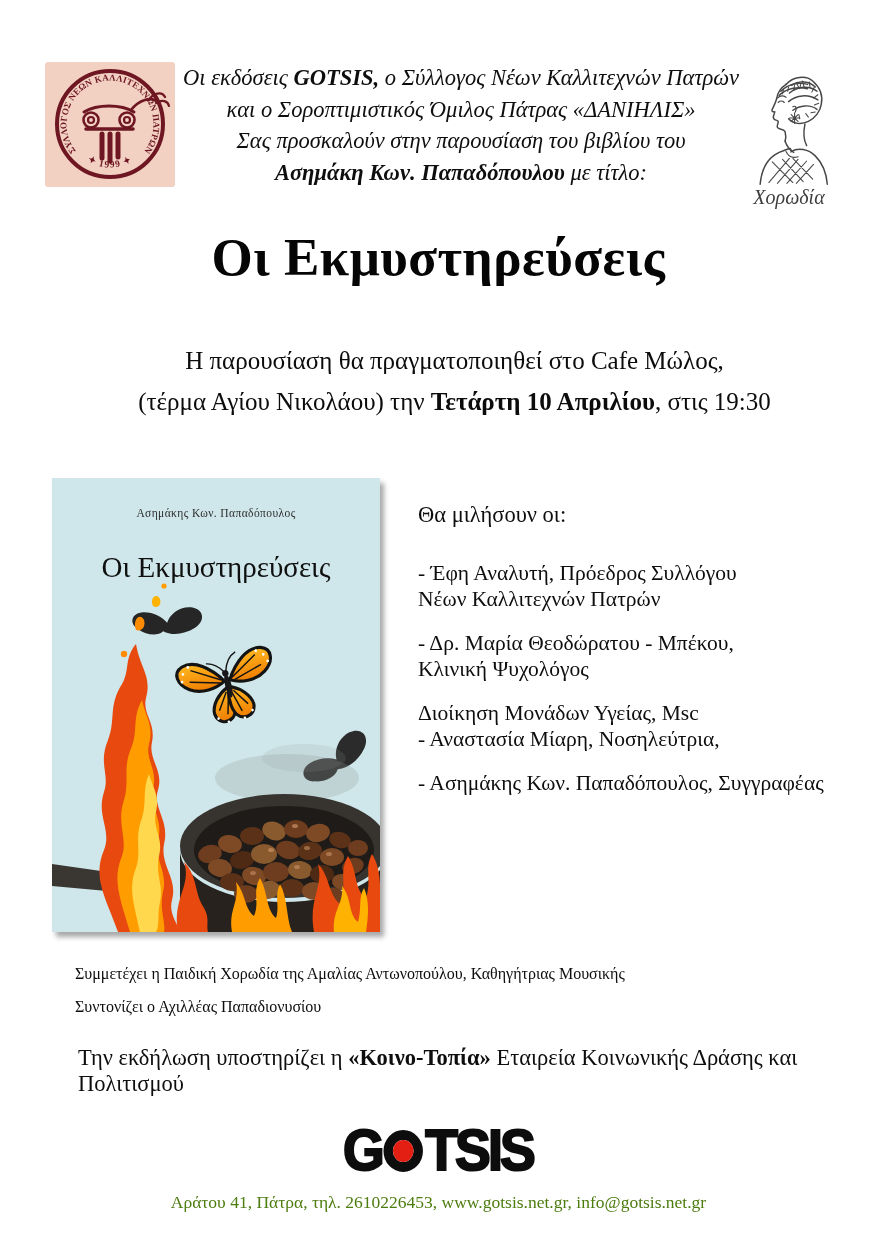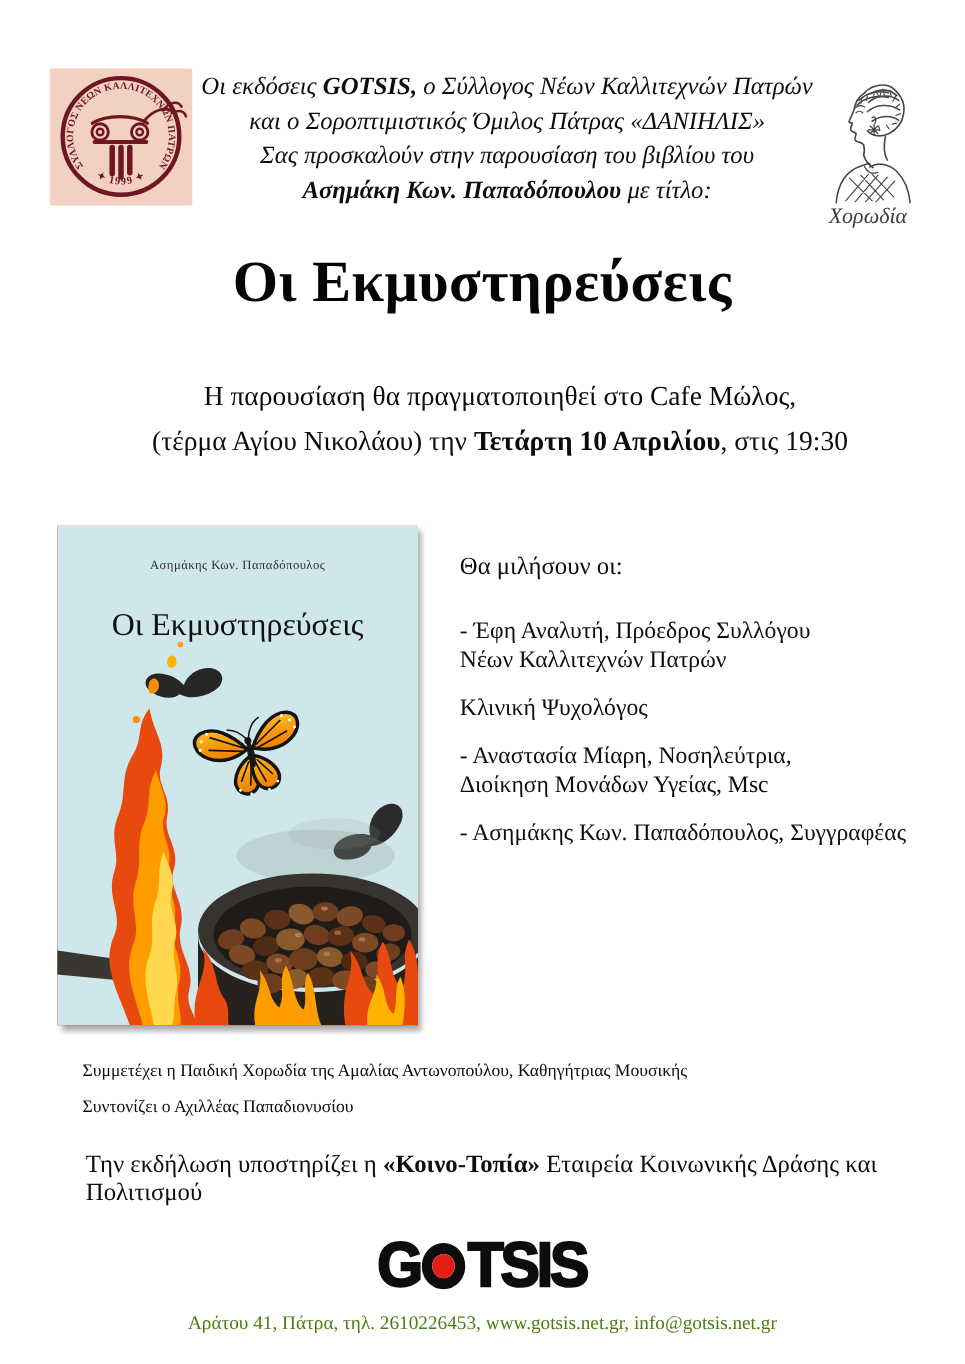--- a/index.html
+++ b/index.html
@@ -262,25 +262,26 @@
   </svg>
 </div>
 
 <div class="abs" id="speakers">
   <div class="spk-heading">Θα μιλήσουν οι:</div>
   <div class="spk">
     <div>- Έφη Αναλυτή, Πρόεδρος Συλλόγου</div>
     <div>Νέων Καλλιτεχνών Πατρών</div>
   </div>
   <div class="spk">
+    <div>- Δρ. Μαρία Θεοδώρατου - Μπέκου,</div>
     <div>Κλινική Ψυχολόγος</div>
   </div>
   <div class="spk">
+    <div>Διοίκηση Μονάδων Υγείας, Msc</div>
     <div>- Αναστασία Μίαρη, Νοσηλεύτρια,</div>
-    <div>Διοίκηση Μονάδων Υγείας, Msc</div>
   </div>
   <div class="spk">
     <div>- Ασημάκης Κων. Παπαδόπουλος, Συγγραφέας</div>
   </div>
 </div>
 
 <div class="abs" id="participation">
   <div>Συμμετέχει η Παιδική Χορωδία της Αμαλίας Αντωνοπούλου, Καθηγήτριας Μουσικής</div>
   <div>Συντονίζει ο Αχιλλέας Παπαδιονυσίου</div>
 </div>

